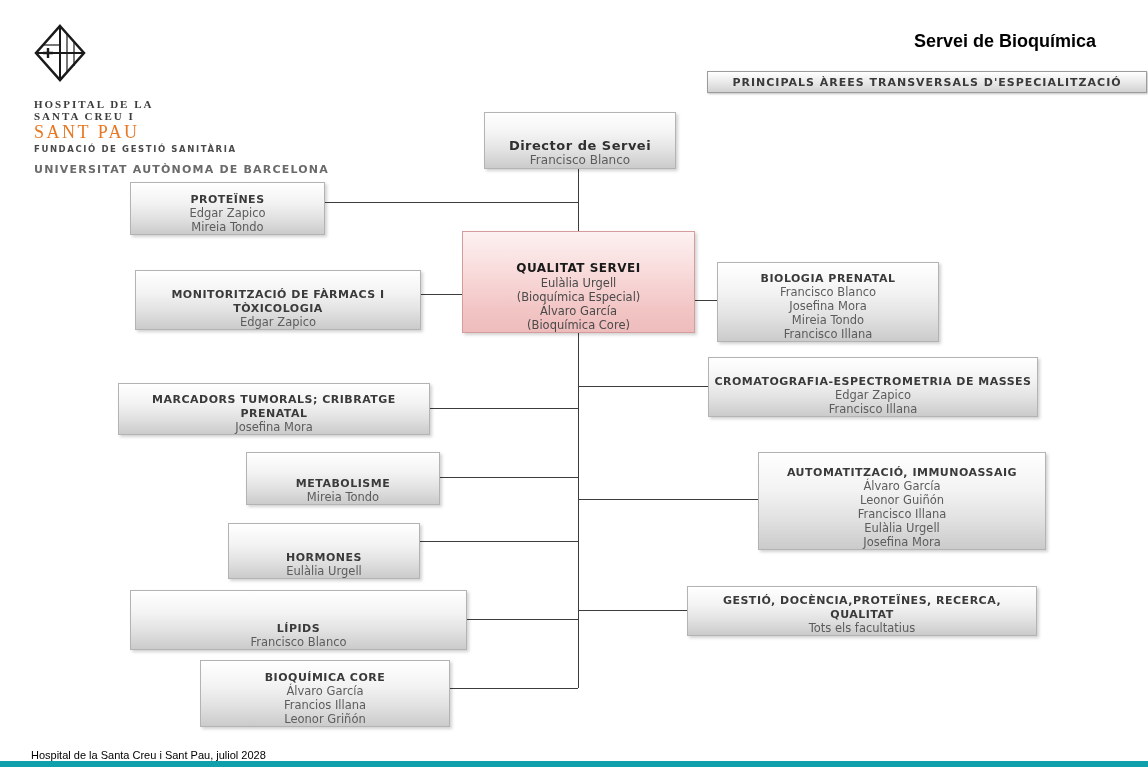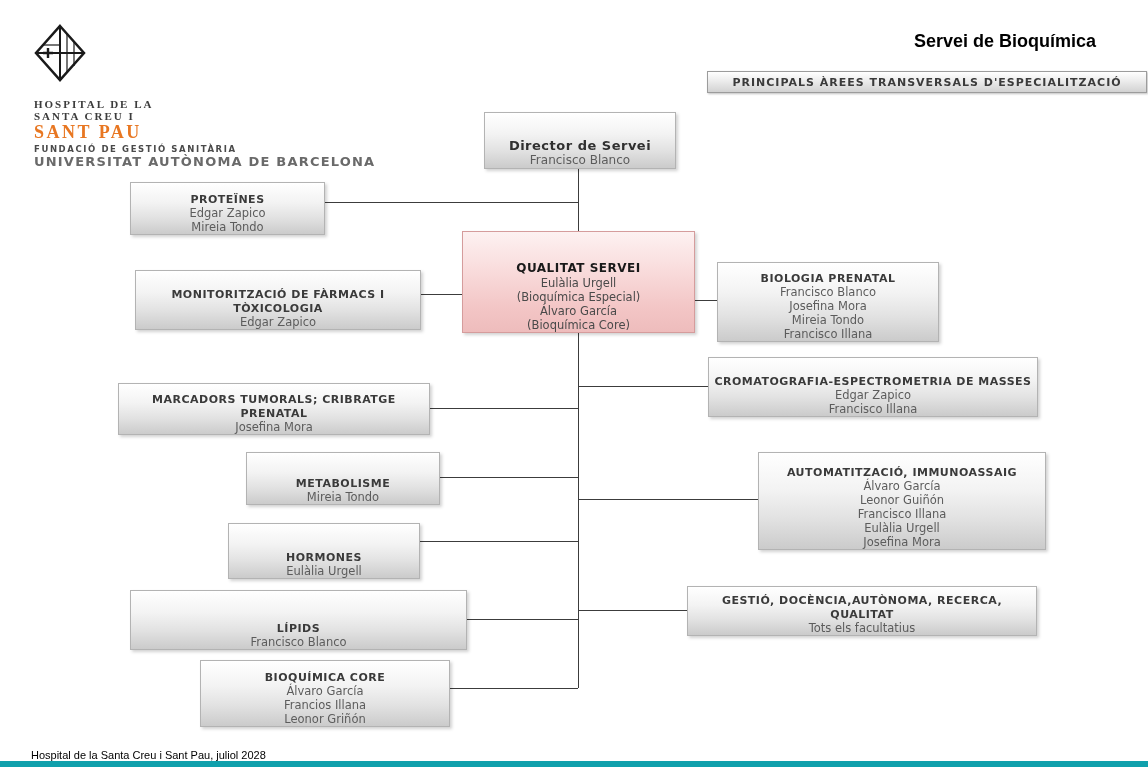--- a/index.html
+++ b/index.html
@@ -5,26 +5,26 @@
   html,body{margin:0;padding:0;background:#ffffff;}
   .canvas{position:relative;width:1148px;height:767px;background:#ffffff;overflow:hidden;
           font-family:"DejaVu Sans","Liberation Sans",sans-serif;}
 
   
   .logo{position:absolute;left:34px;top:24px;width:190px;}
   .logo-top{display:flex;align-items:flex-start;gap:7px;flex-direction:column;}
   .logo-name{display:flex;flex-direction:column;line-height:1.05;padding-top:6px;}
   .logo-l1,.logo-l2{font-family:"Liberation Serif",serif;font-size:11px;font-weight:bold;
        letter-spacing:2px;color:#3c3c3c;white-space:nowrap;}
-  .logo-l3{font-family:"Liberation Serif",serif;font-size:18px;font-weight:bold;
+  .logo-l3{font-family:"Liberation Serif",serif;font-size:18px;font-weight:normal;
        letter-spacing:2.5px;color:#e87722;white-space:nowrap;margin-top:1px;}
   .logo-sub1{font-size:8.5px;font-weight:bold;letter-spacing:1.6px;color:#4a4a4a;
        margin-top:2px;white-space:nowrap;}
-  .logo-sub2{font-size:13px;font-weight:bold;letter-spacing:1.2px;color:#6a6a6a;
-       margin-top:0;white-space:nowrap;}
+  .logo-sub2{font-size:11px;font-weight:bold;letter-spacing:1.2px;color:#6a6a6a;
+       margin-top:9px;white-space:nowrap;}
 
   
   .page-title{position:absolute;left:905px;top:31px;width:200px;text-align:center;
        font-family:"Liberation Sans",sans-serif;font-size:18px;font-weight:bold;color:#000;}
 
   
   .banner{position:absolute;height:20px;display:flex;align-items:center;justify-content:center;
        background:linear-gradient(180deg,#ffffff 0%,#ececec 45%,#d2d2d2 100%);
        border:1px solid #9c9c9c;box-shadow:1px 1px 2px rgba(0,0,0,.25);
        font-size:11px;font-weight:bold;letter-spacing:1px;color:#3b3b3b;white-space:nowrap;}
@@ -161,21 +161,21 @@
     <div class="box-title">HORMONES</div>
     <div class="box-line">Eulàlia Urgell</div>
   </div>
 
   <div class="box" style="left:130px;top:590px;width:335px;height:58px">
     <div class="box-title">LÍPIDS</div>
     <div class="box-line">Francisco Blanco</div>
   </div>
 
   <div class="box" style="left:687px;top:586px;width:348px;height:48px">
-    <div class="box-title">GESTIÓ, DOCÈNCIA,AUTÒNOMA, RECERCA, QUALITAT</div>
+    <div class="box-title">GESTIÓ, DOCÈNCIA,PROTEÏNES, RECERCA, QUALITAT</div>
     <div class="box-line">Tots els facultatius</div>
   </div>
 
   <div class="box" style="left:200px;top:660px;width:248px;height:65px">
     <div class="box-title">BIOQUÍMICA CORE</div>
     <div class="box-line">Álvaro García</div>
     <div class="box-line">Francios Illana</div>
     <div class="box-line">Leonor Griñón</div>
   </div>
 

